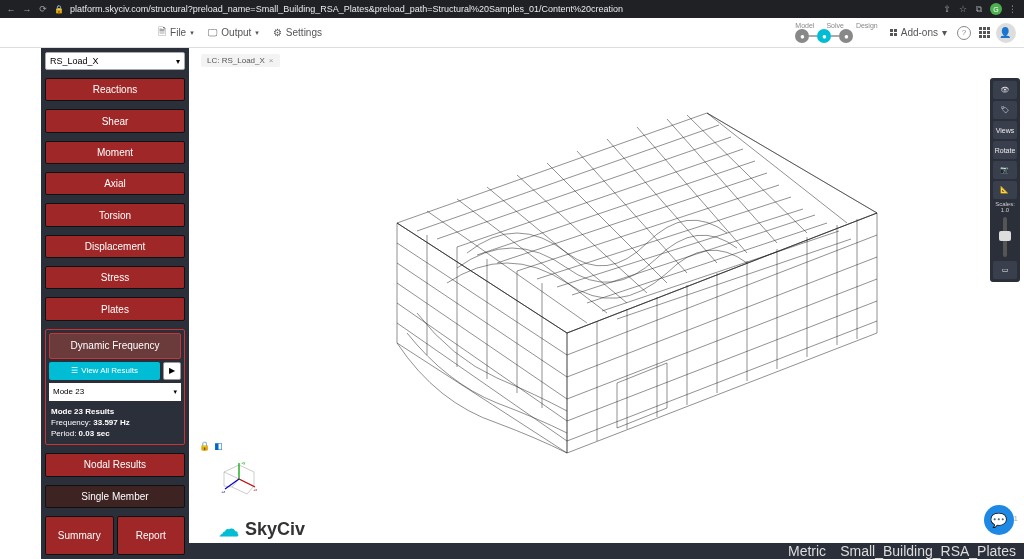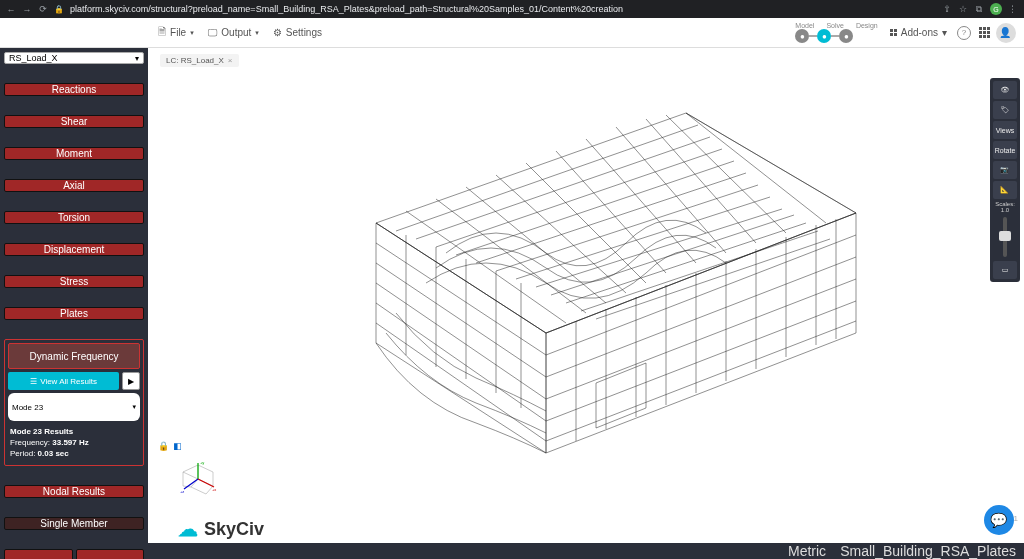--- a/index.html
+++ b/index.html
@@ -28,30 +28,30 @@
   .addons { display:flex; align-items:center; gap:4px; margin-right:10px; cursor:pointer;}
   .grid-icon { display:grid; grid-template-columns:3px 3px; gap:1px;}
   .grid-icon span{ width:3px; height:3px; background:#555;}
   .apps-icon { display:grid; grid-template-columns:3px 3px 3px; gap:1px; margin-right:6px; cursor:pointer;}
   .apps-icon span{width:3px;height:3px;background:#555;}
   .profile-avatar { width:20px; height:20px; border-radius:50%; background:#ddd; display:flex; align-items:center; justify-content:center; font-size:10px;}
   .help-icon { width:14px;height:14px;border:1px solid #888;border-radius:50%;display:flex;align-items:center;justify-content:center;font-size:8px;color:#888;margin-right:8px;}
 
   
   .app-body { display:flex; height:calc(559px - 18px - 30px); }
-  .sidebar { width:148px; background:#2b2f3a; padding:4px; display:flex; flex-direction:column; gap:19px; overflow-y:auto;}
+  .sidebar { width:148px; background:#2b2f3a; padding:4px; display:flex; flex-direction:column; gap:8px; overflow-y:auto;margin-left:41px;}
   .lc-select { background:#fff; border:1px solid #aaa; border-radius:2px; height:20px; font-size:9px; padding:0 4px; display:flex; align-items:center; justify-content:space-between; cursor:pointer;}
   .sb-btn { background:#a02727; color:#fff; border:1px solid #111; border-radius:2px; height:26px; font-size:10px; display:flex; align-items:center; justify-content:center; cursor:pointer;}
   .sb-btn.dark { background:#3e2323;}
   .sb-btn.active { background:#6b3a3a; border:1px solid #c33;}
   .df-section { border:1px solid #c33; border-radius:2px; padding:3px; display:flex; flex-direction:column; gap:3px; background:#2b2f3a;}
   .view-row { display:flex; gap:3px;}
   .view-btn { flex:1; background:#00bcd4; color:#fff; font-size:8px; border-radius:2px; display:flex; align-items:center; justify-content:center; height:18px; cursor:pointer; gap:3px;}
   .play-btn { width:18px; height:18px; background:#fff; border:1px solid #999; border-radius:2px; display:flex; align-items:center; justify-content:center; font-size:8px; cursor:pointer;}
-  .mode-select { background:#fff; height:28px; font-size:8px; border-radius:6px; display:flex; align-items:center; justify-content:space-between; padding:0 4px; cursor:pointer;}
+  .mode-select { background:#fff; height:18px; font-size:8px; border-radius:0; display:flex; align-items:center; justify-content:space-between; padding:0 4px; cursor:pointer;}
   .mode-results { color:#fff; font-size:8px; line-height:1.4; padding:2px 2px;}
   .mode-results .val { font-weight:bold;}
   .bottom-row { display:flex; gap:3px;}
   .bottom-row .sb-btn { flex:1; height:39px;}
 
   .canvas-area { flex:1; position:relative; background:#fff;}
   .lc-chip { position:absolute; top:6px; left:12px; font-size:8px; color:#555; background:#f3f3f3; padding:2px 6px; border-radius:2px; display:flex; align-items:center; gap:4px;}
   .lc-chip .x { color:#999; cursor:pointer;}
   .axis-widget { position:absolute; left:30px; bottom:60px; width:40px; height:40px;}
   .mini-toggles { position:absolute; left:10px; bottom:108px; display:flex; gap:4px;}

